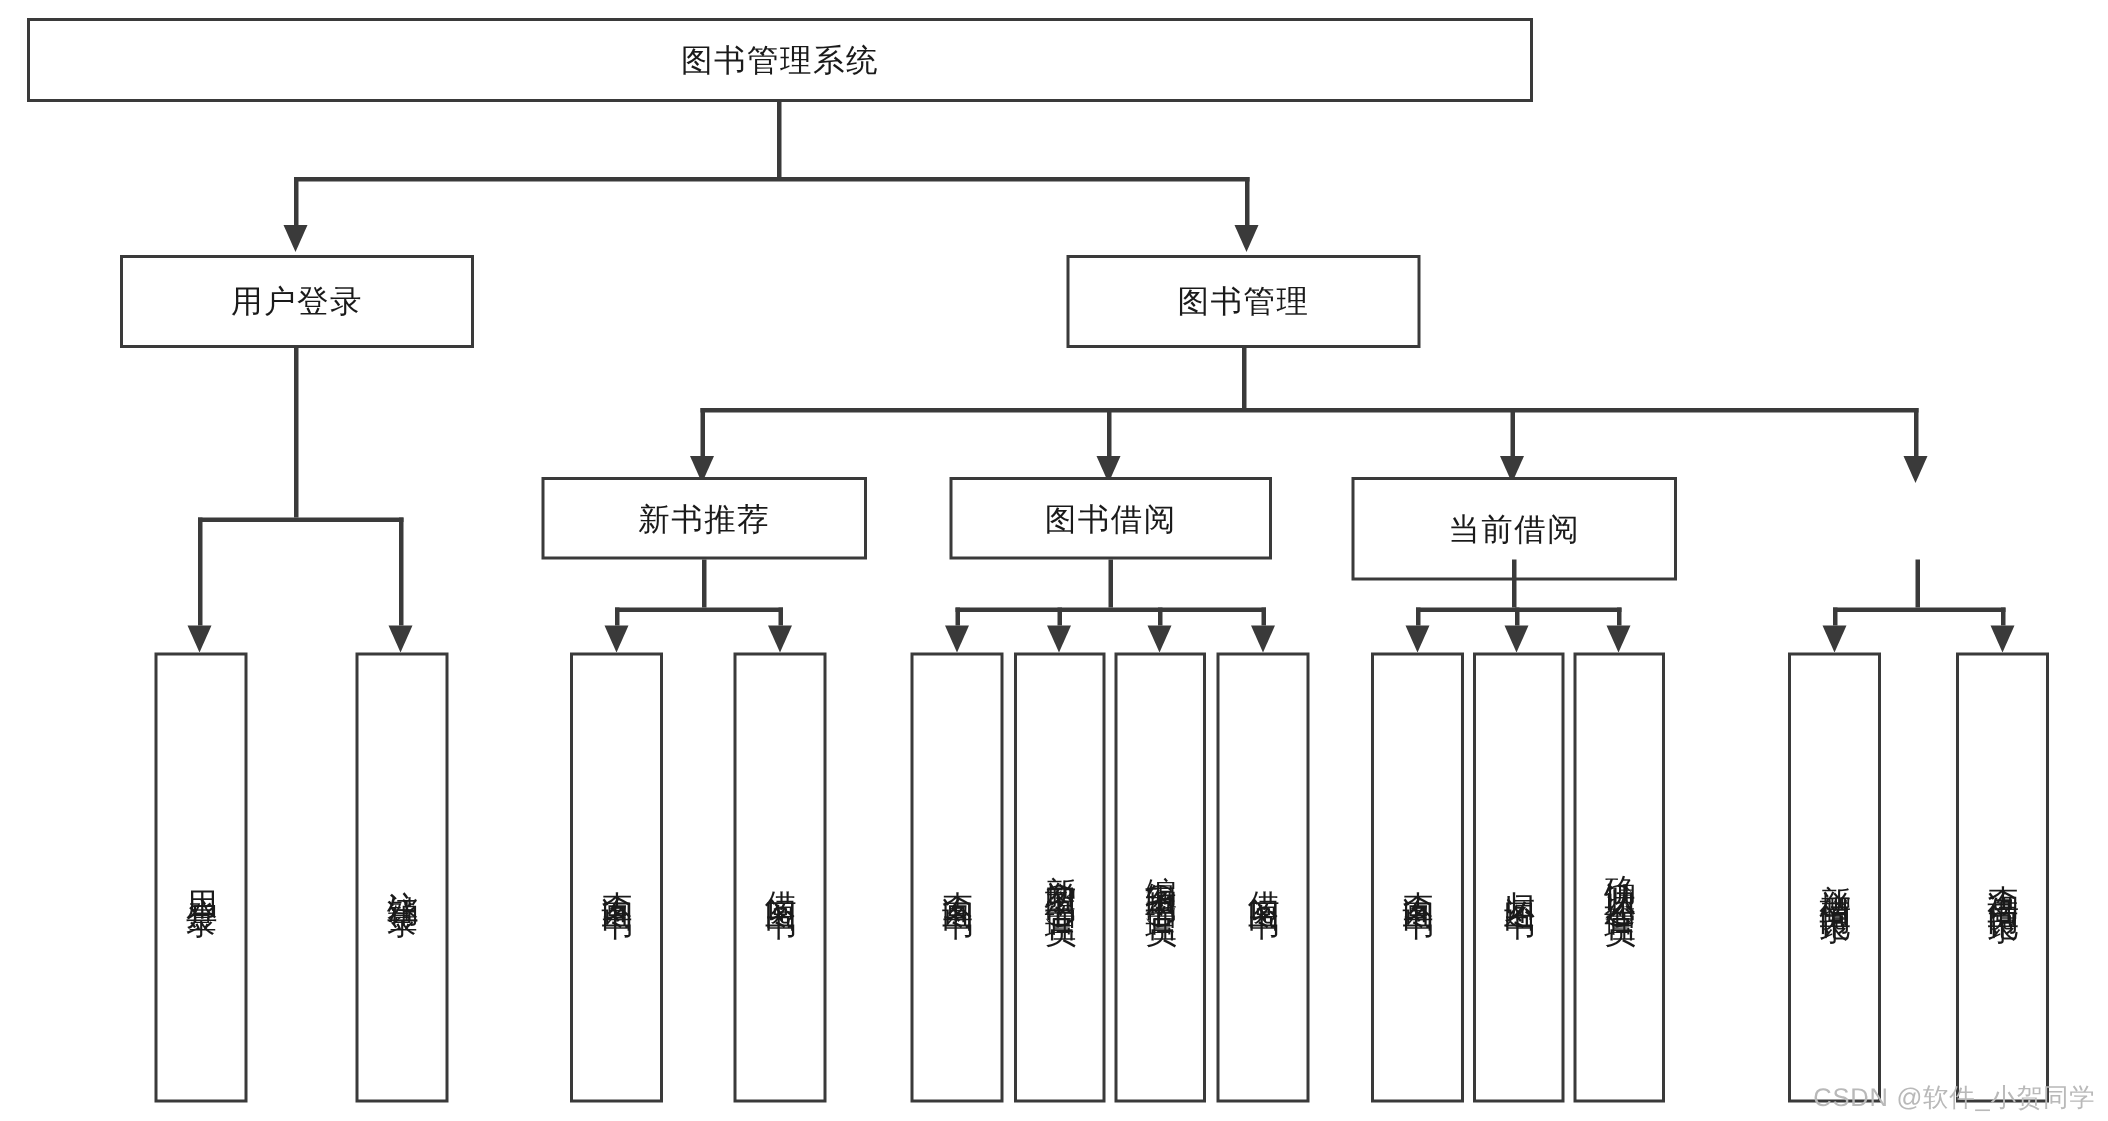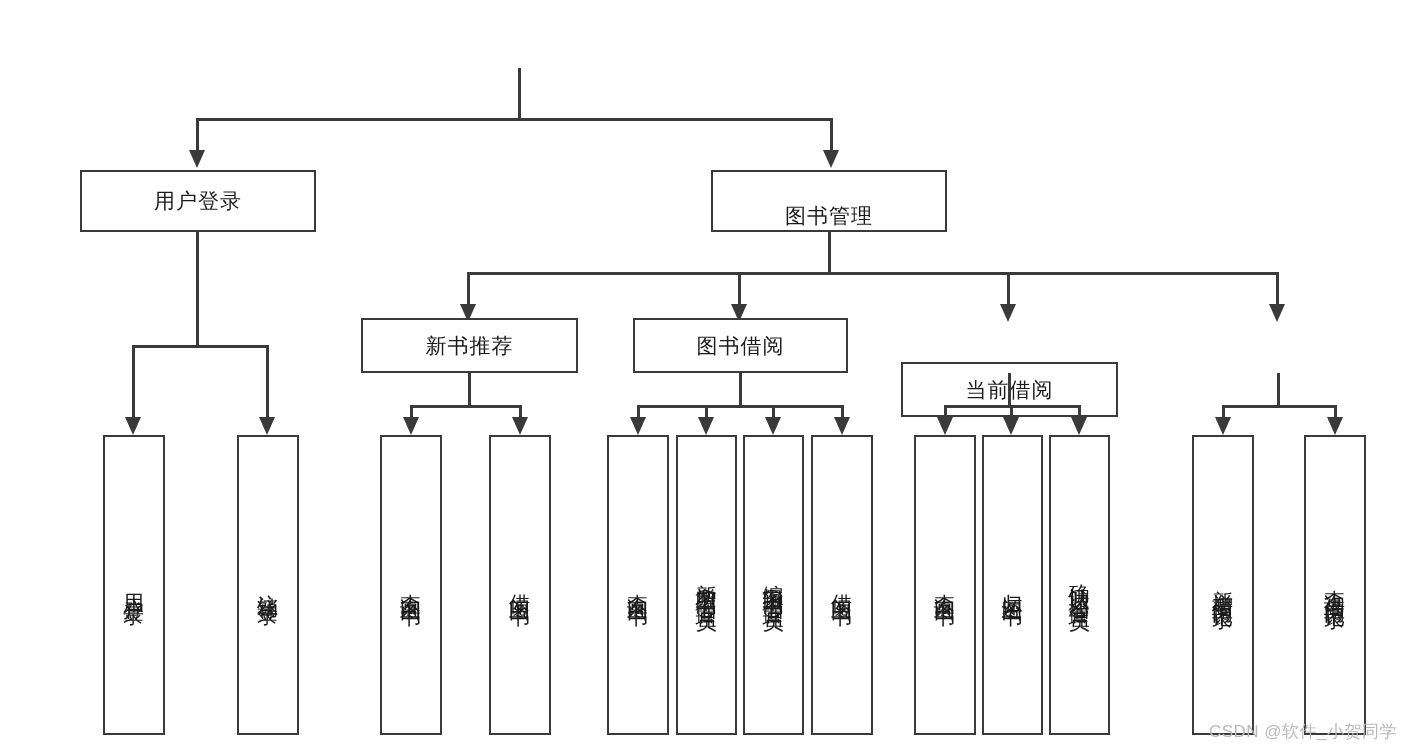--- a/index.html
+++ b/index.html
@@ -66,34 +66,37 @@
     white-space: nowrap;
     letter-spacing: 0.5px;
     margin-left: 18px;
   }
 </style>
 </head>
 <body>
 
 <div id="canvas">
 
+  <div class="node h" style="left:18px; top:12px; width:1004px; height:56px;">
+    <span class="cap">图书管理系统</span>
+  </div>
 
   <div class="edge vline" style="left:518px; top:68px; width:3px; height:50px;"></div>
 
   <div class="edge hline" style="left:196px; top:118px; width:637px; height:3px;"></div>
 
   <div class="edge vline" style="left:196px; top:118px; width:3px; height:32px;"></div>
   <div class="arrow" style="left:189px; top:150px;"></div>
   <div class="edge vline" style="left:830px; top:118px; width:3px; height:32px;"></div>
   <div class="arrow" style="left:823px; top:150px;"></div>
 
   <div class="node h" style="left:80px; top:170px; width:236px; height:62px;">
     <span class="cap">用户登录</span>
   </div>
-  <div class="node h" style="left:711px; top:170px; width:236px; height:62px;align-items:flex-end;">
+  <div class="node h" style="left:711px; top:170px; width:236px; height:62px;">
     <span class="cap">图书管理</span>
   </div>
 
   <div class="edge vline" style="left:196px; top:232px; width:3px; height:113px;"></div>
   <div class="edge hline" style="left:132px; top:345px; width:137px; height:3px;"></div>
   <div class="edge vline" style="left:132px; top:345px; width:3px; height:72px;"></div>
   <div class="arrow" style="left:125px; top:417px;"></div>
   <div class="edge vline" style="left:266px; top:345px; width:3px; height:72px;"></div>
   <div class="arrow" style="left:259px; top:417px;"></div>
 
@@ -115,21 +118,21 @@
   <div class="arrow" style="left:1000px; top:304px;"></div>
   <div class="edge vline" style="left:1276px; top:272px; width:3px; height:32px;"></div>
   <div class="arrow" style="left:1269px; top:304px;"></div>
 
   <div class="node h" style="left:633px; top:318px; width:215px; height:55px;">
     <span class="cap">图书借阅</span>
   </div>
   <div class="node h" style="left:361px; top:318px; width:217px; height:55px;">
     <span class="cap">新书推荐</span>
   </div>
-  <div class="node h" style="left:901px; top:318px; width:217px; height:55px;margin-top:44px;">
+  <div class="node h" style="left:901px; top:318px; width:217px; height:69px;">
     <span class="cap">当前借阅</span>
   </div>
 
   <div class="edge vline" style="left:468px; top:373px; width:3px; height:32px;"></div>
   <div class="edge hline" style="left:410px; top:405px; width:112px; height:3px;"></div>
   <div class="edge vline" style="left:410px; top:405px; width:3px; height:12px;"></div>
   <div class="arrow" style="left:403px; top:417px;"></div>
   <div class="edge vline" style="left:519px; top:405px; width:3px; height:12px;"></div>
   <div class="arrow" style="left:512px; top:417px;"></div>
 

